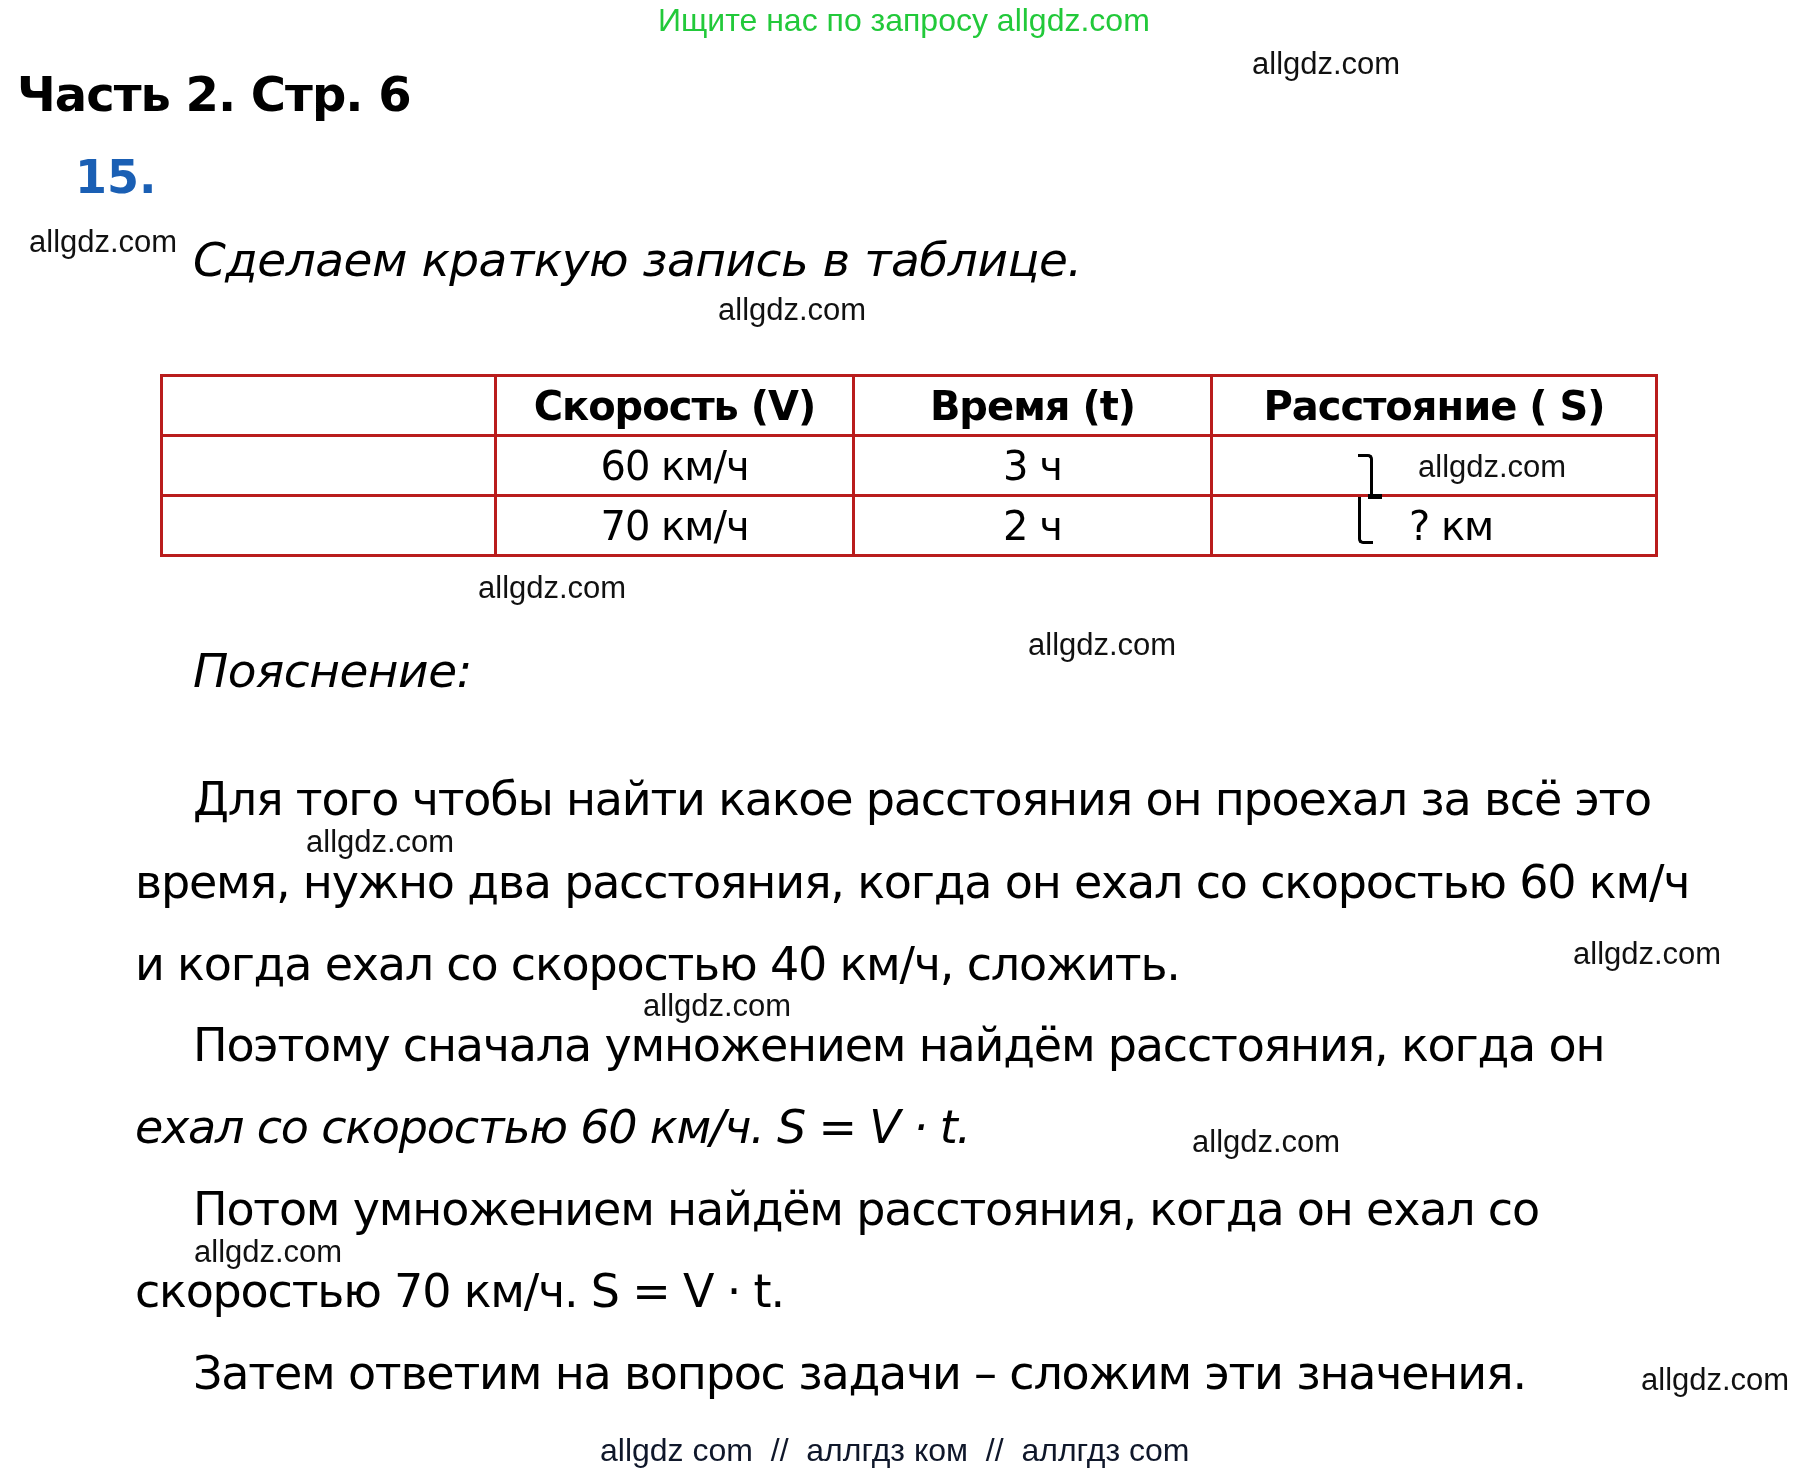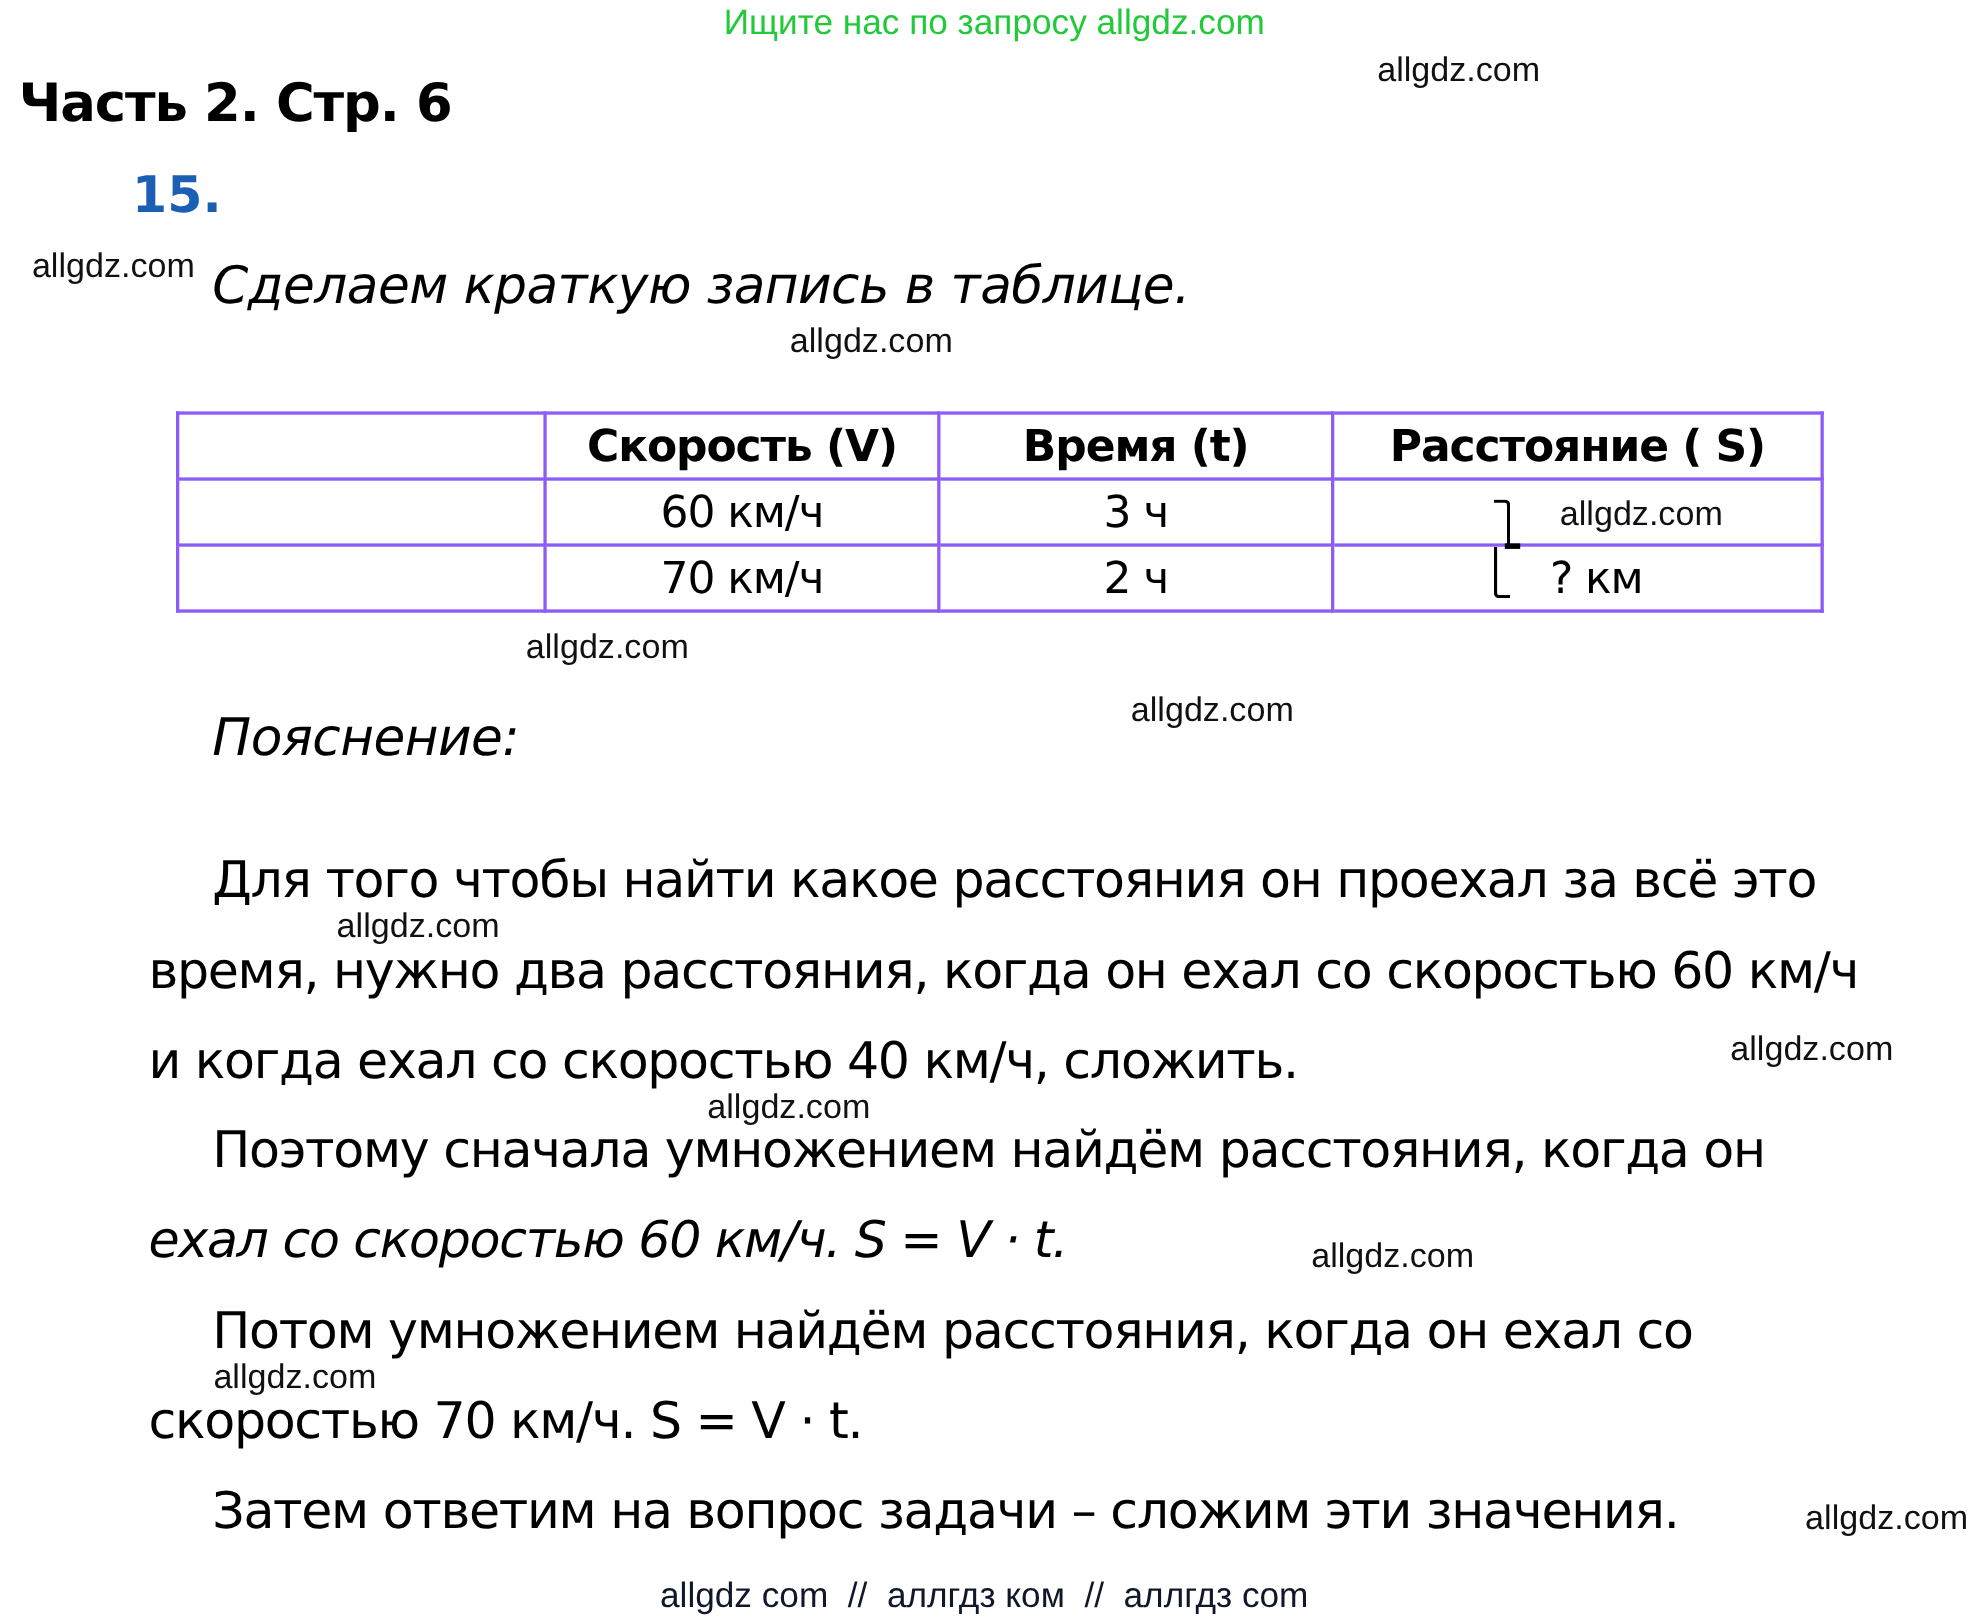--- a/index.html
+++ b/index.html
@@ -13,21 +13,21 @@
   .body-line { font-family: "DejaVu Sans", sans-serif; font-size: 46px; letter-spacing: -1.2px; }
   .footer { font-family: "Liberation Sans", sans-serif; font-size: 32px; color: #0f172a; }
 
   table.data {
     position: absolute; left: 160px; top: 374px;
     border-collapse: collapse; table-layout: fixed;
     width: 1489px;
     font-family: "DejaVu Sans", sans-serif;
   }
   table.data td, table.data th {
-    border: 3px solid #8b5cf6; height: 57px; padding: 0; text-align: center;
+    border: 3px solid #b91c1c; height: 57px; padding: 0; text-align: center;
     font-size: 40px; letter-spacing: -1px;
   }
   table.data th { font-weight: bold; }
   .col0 { width: 331px; }
   .col1 { width: 355px; }
   .col2 { width: 355px; }
   .col3 { width: 442px; }
   .s-cell { position: relative; }
   .brace-top { position: absolute; left: 145px; top: 17px; width: 12px; height: 40px;
     border-top: 3px solid #000; border-right: 3px solid #000; border-top-right-radius: 5px; }
@@ -37,21 +37,21 @@
   .s-wm { position: absolute; left: 205px; top: 12px; font-family: "Liberation Sans", sans-serif; font-size: 31px; font-weight: normal; color: #111; letter-spacing: 0; }
   .s-q { position: absolute; left: 196px; top: 6px; font-size: 40px; }
 </style>
 </head>
 <body>
 
 <div class="abs top-banner" style="left:658px; top:2px;">Ищите нас по запросу allgdz.com</div>
 <div class="abs wm" style="left:1252px; top:46px;">allgdz.com</div>
 
 <div class="abs heading" style="left:17px; top:66px;">Часть 2. Стр. 6</div>
-<div class="abs num" style="left:75px; top:150px;margin-left:45px;">15.</div>
+<div class="abs num" style="left:75px; top:150px;">15.</div>
 
 <div class="abs wm" style="left:29px; top:224px;">allgdz.com</div>
 <div class="abs intro" style="left:193px; top:232px;">Сделаем краткую запись в таблице.</div>
 <div class="abs wm" style="left:718px; top:292px;">allgdz.com</div>
 
 <table class="data">
   <tbody>
       <tr>
     <th class="col0"></th>
     <th class="col1">Скорость  (V)</th>

